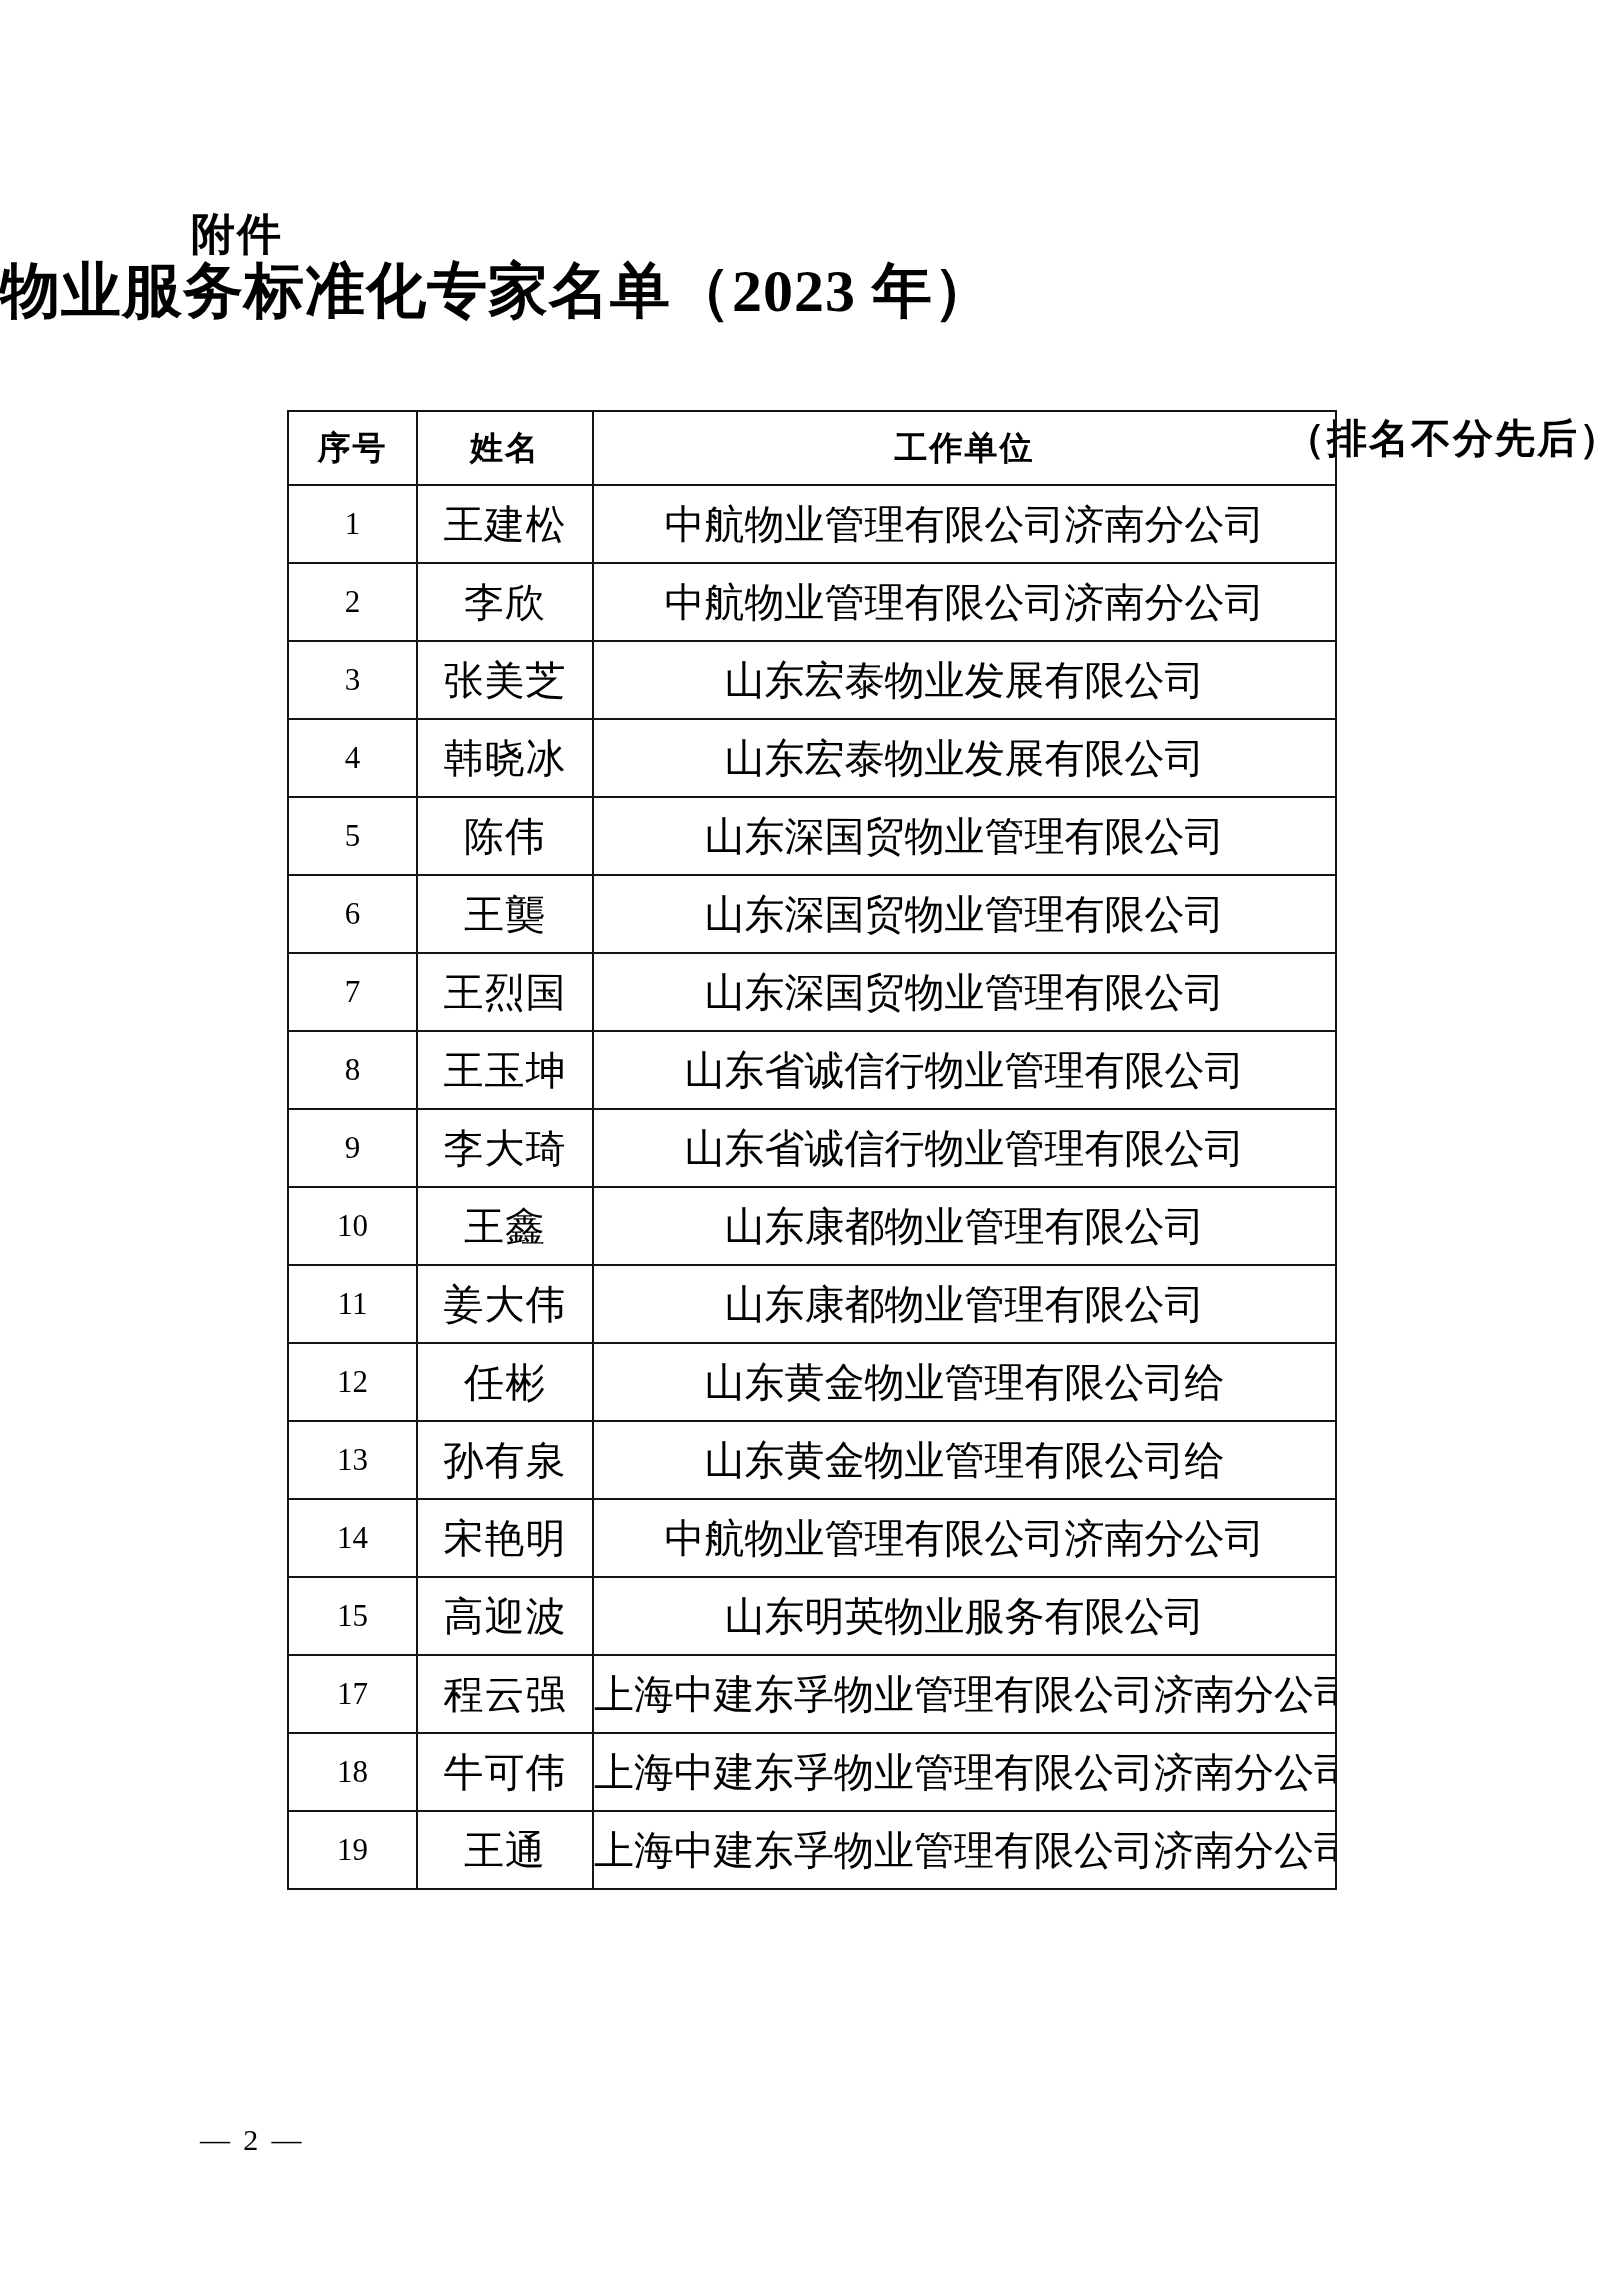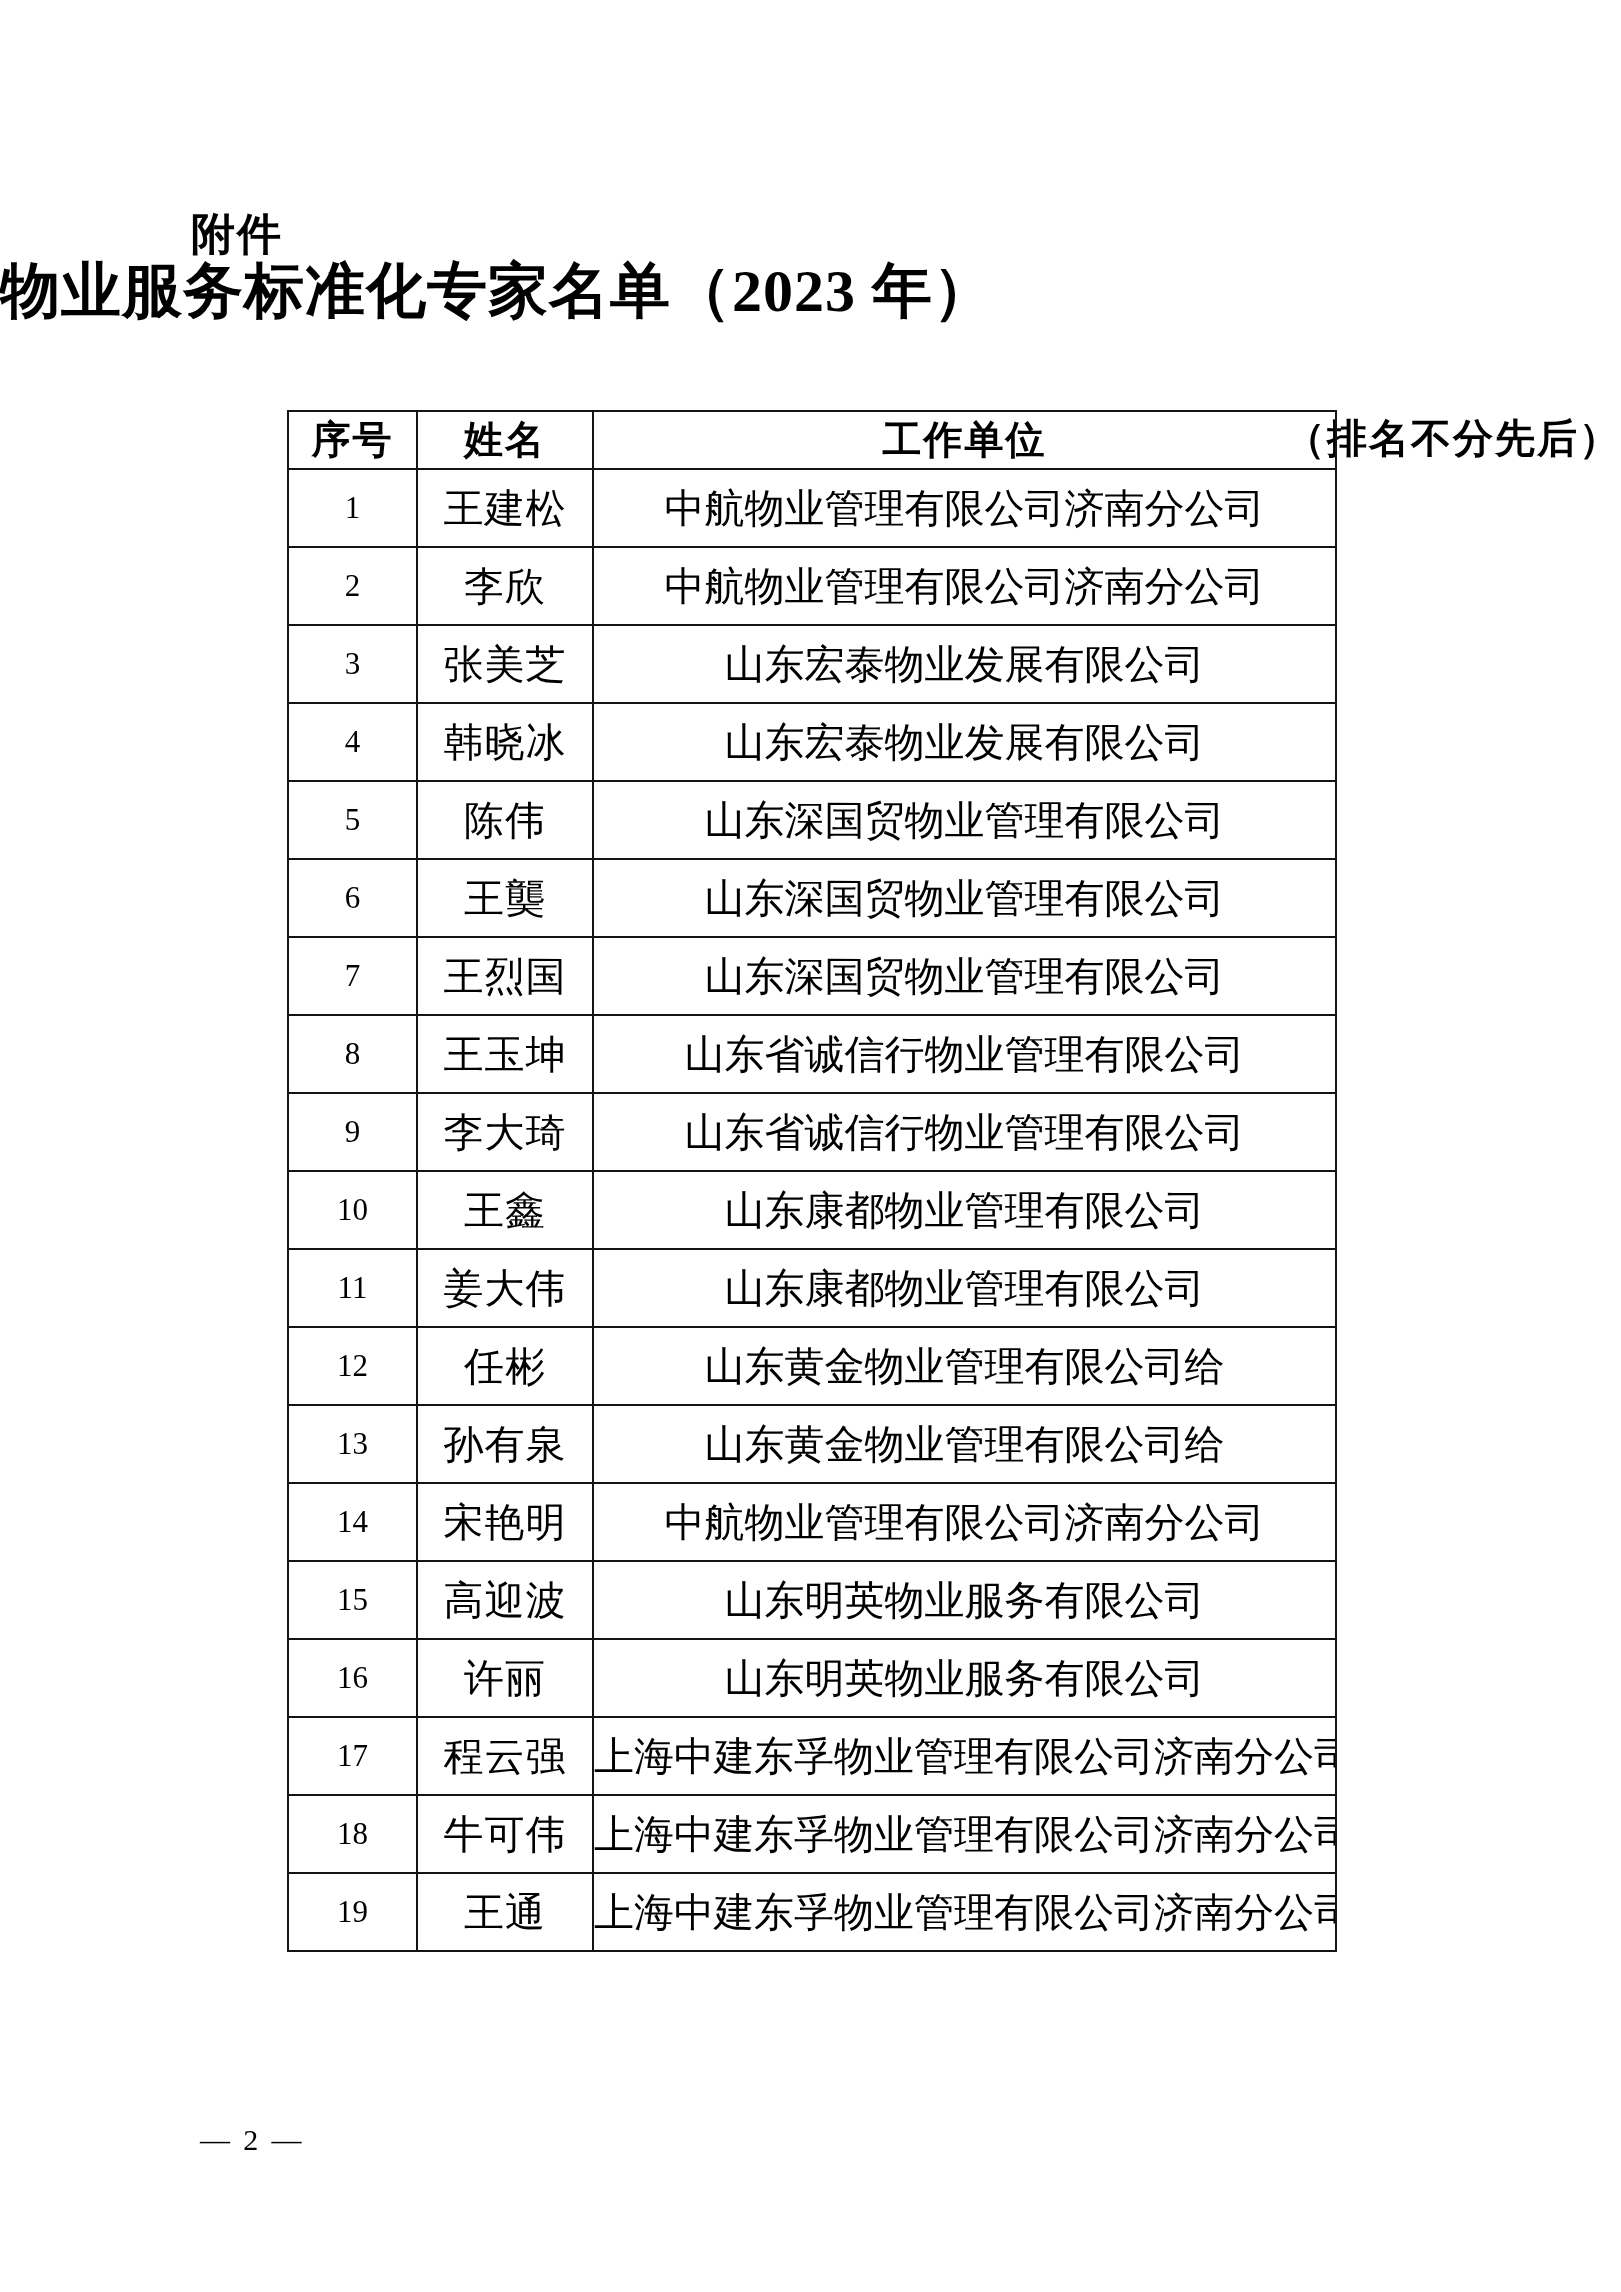--- a/index.html
+++ b/index.html
@@ -62,24 +62,24 @@
   .expert-table th,
   .expert-table td {
     border: 2px solid #141414;
     text-align: center;
     vertical-align: middle;
     padding: 0;
     overflow: hidden;
     white-space: nowrap;
   }
   .expert-table th {
-    height: 58px;
+    height: 74px;
     font-family: "Liberation Sans", "DejaVu Sans", sans-serif;
     font-weight: 600;
-    font-size: 39px;
+    font-size: 33px;
     letter-spacing: 2px;
   }
   .expert-table td {
     height: 78px;
     font-family: "Liberation Serif", "DejaVu Serif", serif;
     font-weight: 400;
     font-size: 40px;
   }
   .expert-table td.cell-no {
     font-size: 31px;
@@ -188,25 +188,20 @@
     <td class="cell-no">14</td>
     <td class="cell-name">宋艳明</td>
     <td class="cell-org">中航物业管理有限公司济南分公司</td>
   </tr>
       <tr>
     <td class="cell-no">15</td>
     <td class="cell-name">高迎波</td>
     <td class="cell-org">山东明英物业服务有限公司</td>
   </tr>
       <tr>
-    <td class="cell-no">16</td>
-    <td class="cell-name">许丽</td>
-    <td class="cell-org">山东明英物业服务有限公司</td>
-  </tr>
-      <tr>
     <td class="cell-no">17</td>
     <td class="cell-name">程云强</td>
     <td class="cell-org">上海中建东孚物业管理有限公司济南分公司</td>
   </tr>
       <tr>
     <td class="cell-no">18</td>
     <td class="cell-name">牛可伟</td>
     <td class="cell-org">上海中建东孚物业管理有限公司济南分公司</td>
   </tr>
       <tr>

